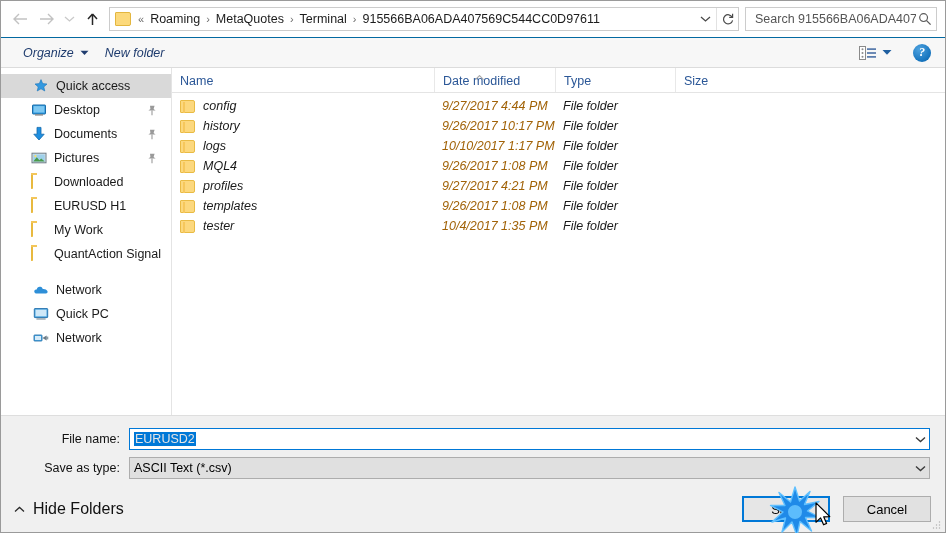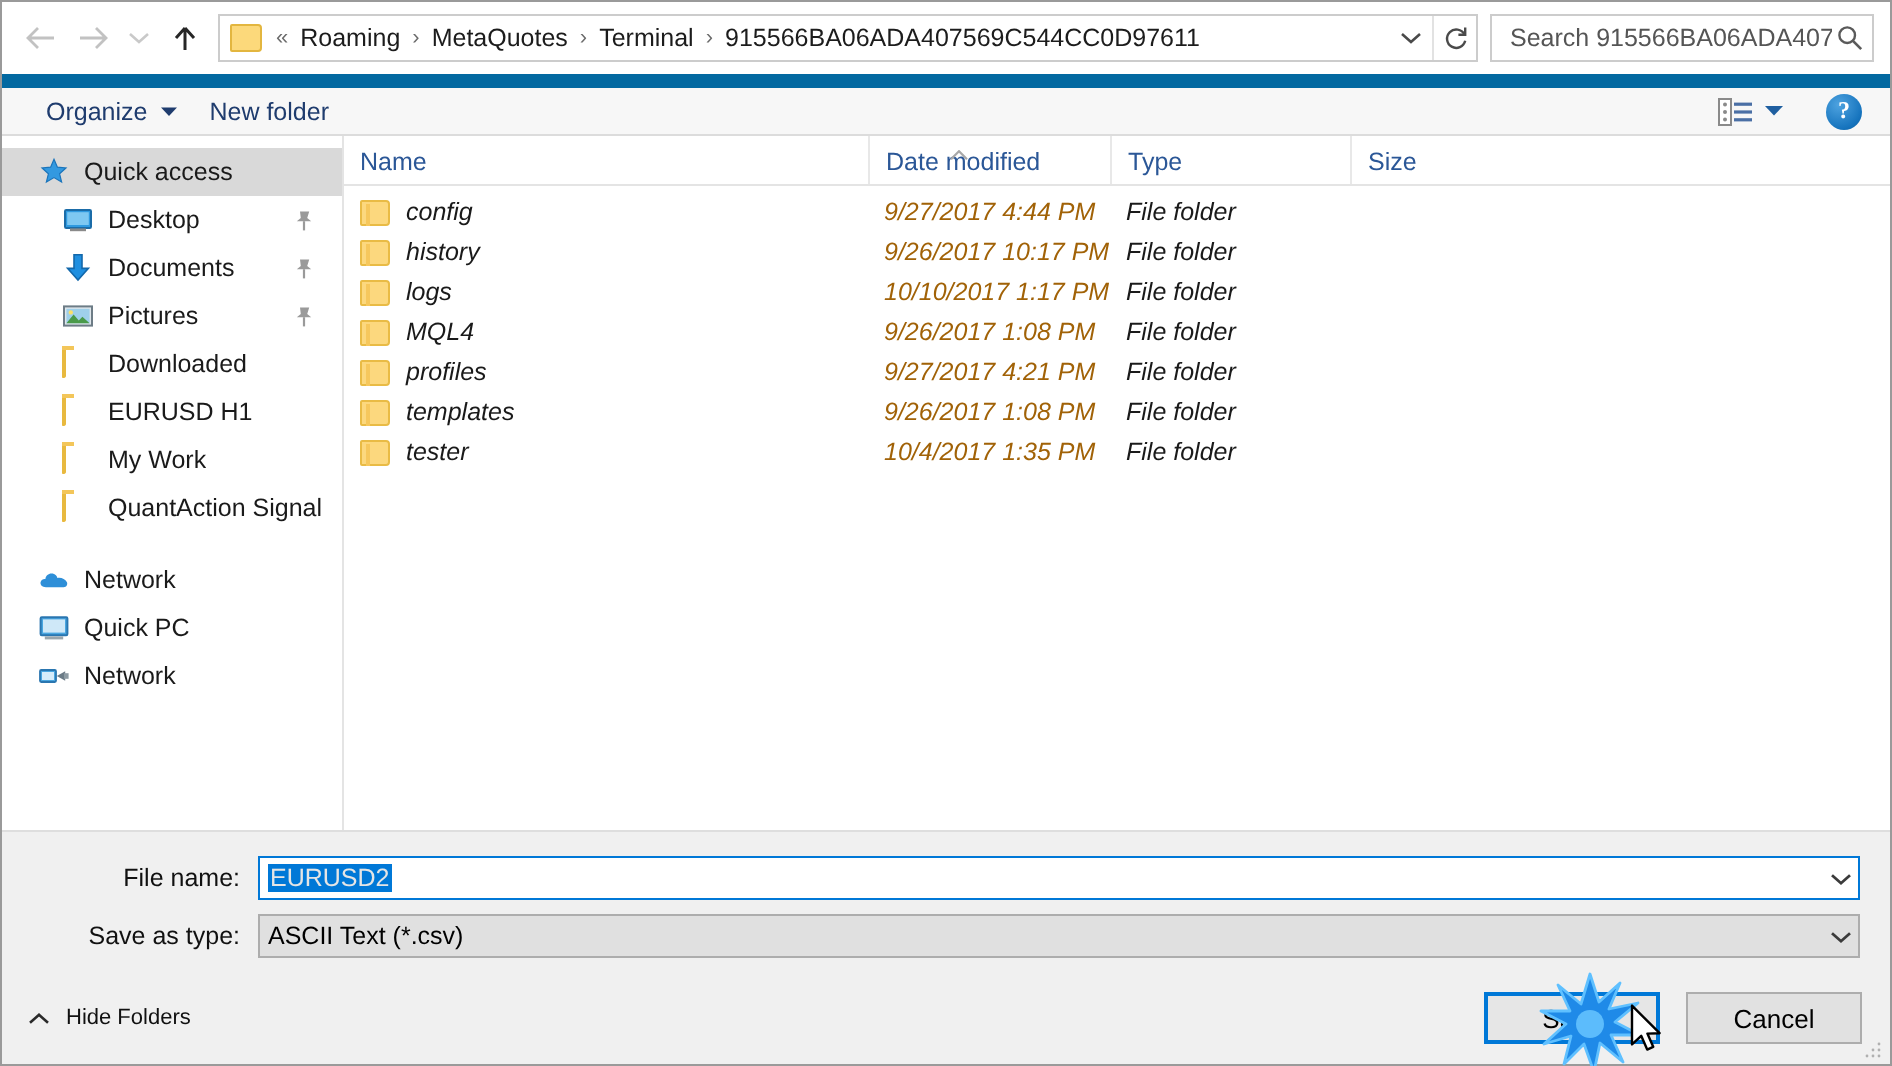--- a/index.html
+++ b/index.html
@@ -152,25 +152,26 @@
     color: #111;
     background: transparent;
     min-width: 0;
   }
   .searchbox input::placeholder { color: #555; opacity: 1; }
 
   
   .toolbar {
     height: 31px; min-height: 31px;
     background: #f7f7f7;
-    border-top: 7px solid #0369a1;
+    border-top: 1px solid #0369a1;
     border-bottom: 1px solid #dcdcdc;
     display: flex;
     align-items: center;
     padding: 0 10px 0 14px;
+    font-style: italic;
   }
   .tb-item {
     font-size: 12.5px;
     color: #1f3c6e;
     padding: 3px 8px;
     display: flex;
     align-items: center;
     gap: 6px;
     cursor: default;
   }
@@ -213,21 +214,21 @@
     min-width: 171px;
     border-right: 1px solid #e4e4e4;
     background: #ffffff;
     padding-top: 6px;
     overflow: hidden;
   }
   .side-item {
     height: 24px;
     display: flex;
     align-items: center;
-    padding-left: 18px;
+    padding-left: 32px;
     font-size: 12.5px;
     color: #1a1a1a;
     position: relative;
     cursor: default;
   }
   .side-item.child { padding-left: 30px; }
   .side-item.selected {
     background: #d9d9d9;
   }
   .side-icon {
@@ -390,21 +391,21 @@
     background: #f0f0f0;
     display: flex;
     align-items: center;
     padding: 0 14px 0 13px;
     position: relative;
   }
   .hide-folders {
     display: flex;
     align-items: center;
     gap: 8px;
-    font-size: 11px;
+    font-size: 16px;
     color: #111;
     cursor: default;
   }
   .footer-spacer { flex: 1; }
   .btn {
     width: 88px;
     height: 26px;
     font-size: 13px;
     font-family: "Liberation Sans", sans-serif;
     color: #000;

